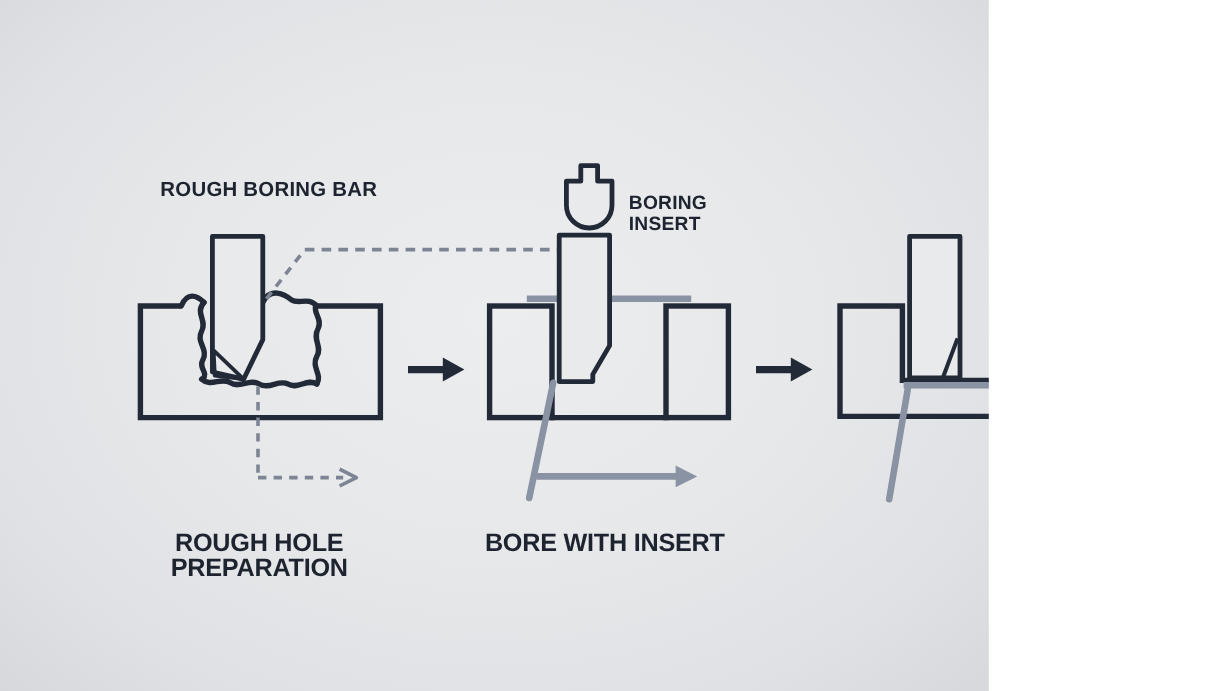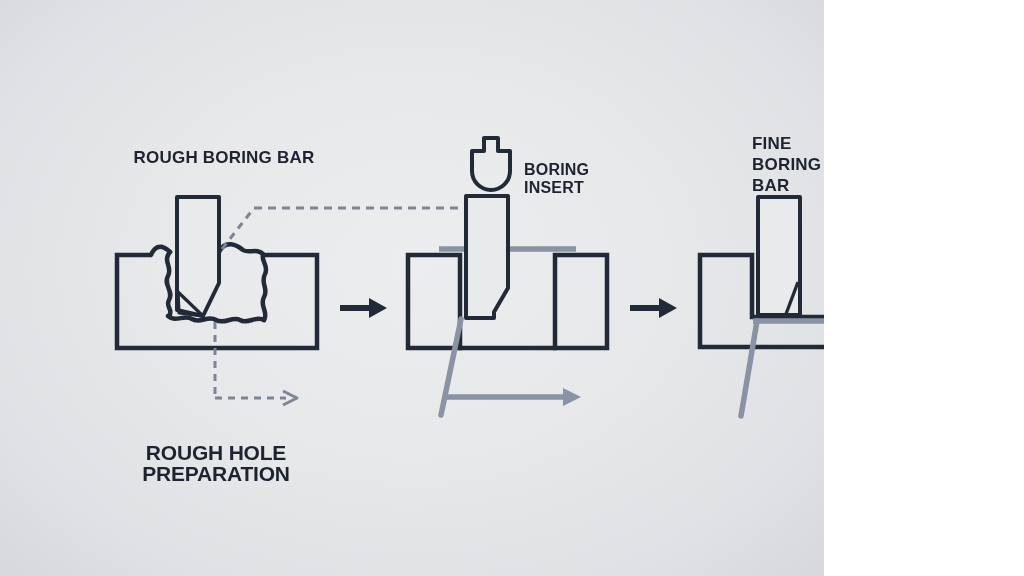--- a/index.html
+++ b/index.html
@@ -100,21 +100,20 @@
       <path d="M753,321 H845" fill="none" stroke="#8a93a3" stroke-width="5.5"></path>
       <path d="M757,321 L741,416" fill="none" stroke="#8a93a3" stroke-width="5.5" stroke-linecap="round"></path>
     </g>
   </svg>
 
   <div class="txt tool-label single" style="left:124px;top:147px;width:200px;">ROUGH BORING BAR</div>
 
   <div class="txt icon-label" style="left:524px;top:161px;">BORING
 INSERT</div>
 
-  <div class="txt tool-label" style="left:752px;top:133px;">FINE
-BORING BAR</div>
 
   <div class="txt caption" style="left:106px;top:442px;width:220px;">ROUGH HOLE
 PREPARATION</div>
 
+  <div class="txt caption" style="left:384px;top:442px;width:240px;">BORE WITH INSERT</div>
 
 
 </div>
 
 </body></html>

